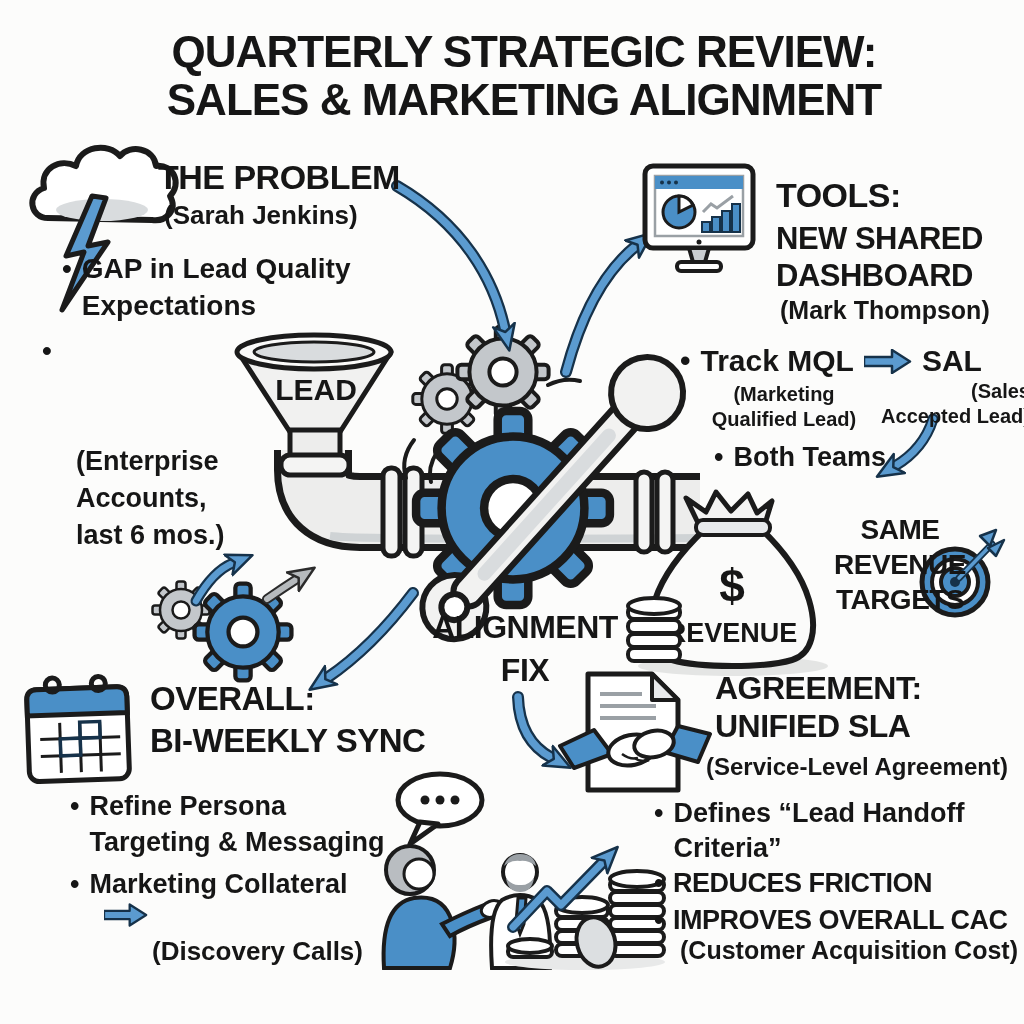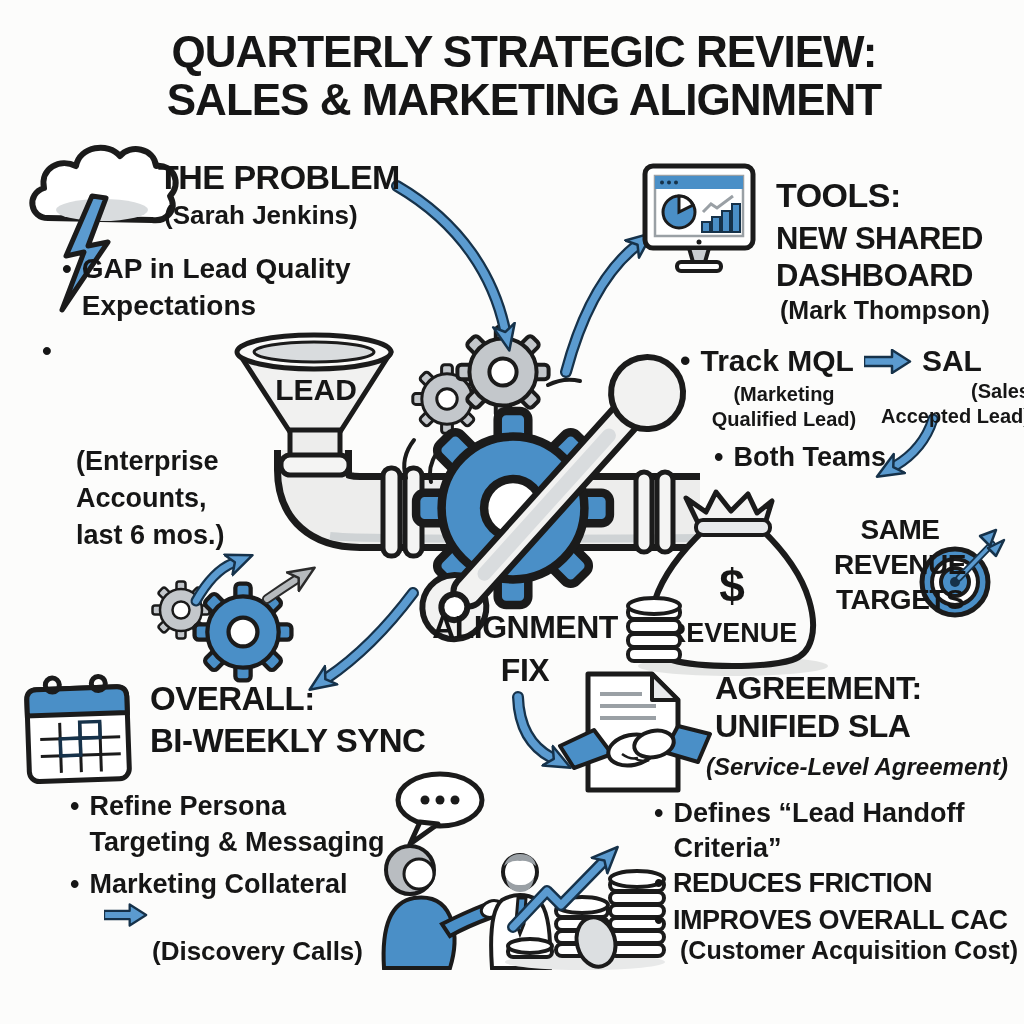--- a/index.html
+++ b/index.html
@@ -313,21 +313,21 @@
     <svg width="44" height="24" viewBox="0 0 48 25">
         <use href="#fatarrow"></use>
       </svg>
   </div>
   <div class="abs txt" style="left:140px;top:936px;font-size:26px;font-weight:600;">(Discovery Calls)</div>
 </div>
 
 <div>
   <div class="abs txt hd" style="left:703px;top:670px;font-size:32px;">AGREEMENT:</div>
   <div class="abs txt hd" style="left:703px;top:708px;font-size:32px;">UNIFIED SLA</div>
-  <div class="abs txt" style="left:694px;top:753px;font-size:24px;font-weight:600;font-style:italic;">(Service-Level Agreement)</div>
+  <div class="abs txt" style="left:694px;top:753px;font-size:24px;font-weight:600;">(Service-Level Agreement)</div>
   <div class="abs txt bullet" style="left:642px;top:796px;font-size:27px;line-height:35px;font-weight:600;">
     <span class="dot">•</span>
     <span class="pre">Defines “Lead Handoff
 Criteria”</span>
   </div>
   <div class="abs txt bullet hd" style="left:642px;top:866px;font-size:27px;line-height:35px;">
     <span class="dot">•</span>
     <span>REDUCES FRICTION</span>
   </div>
   <div class="abs txt bullet hd" style="left:642px;top:903px;font-size:27px;line-height:35px;">

